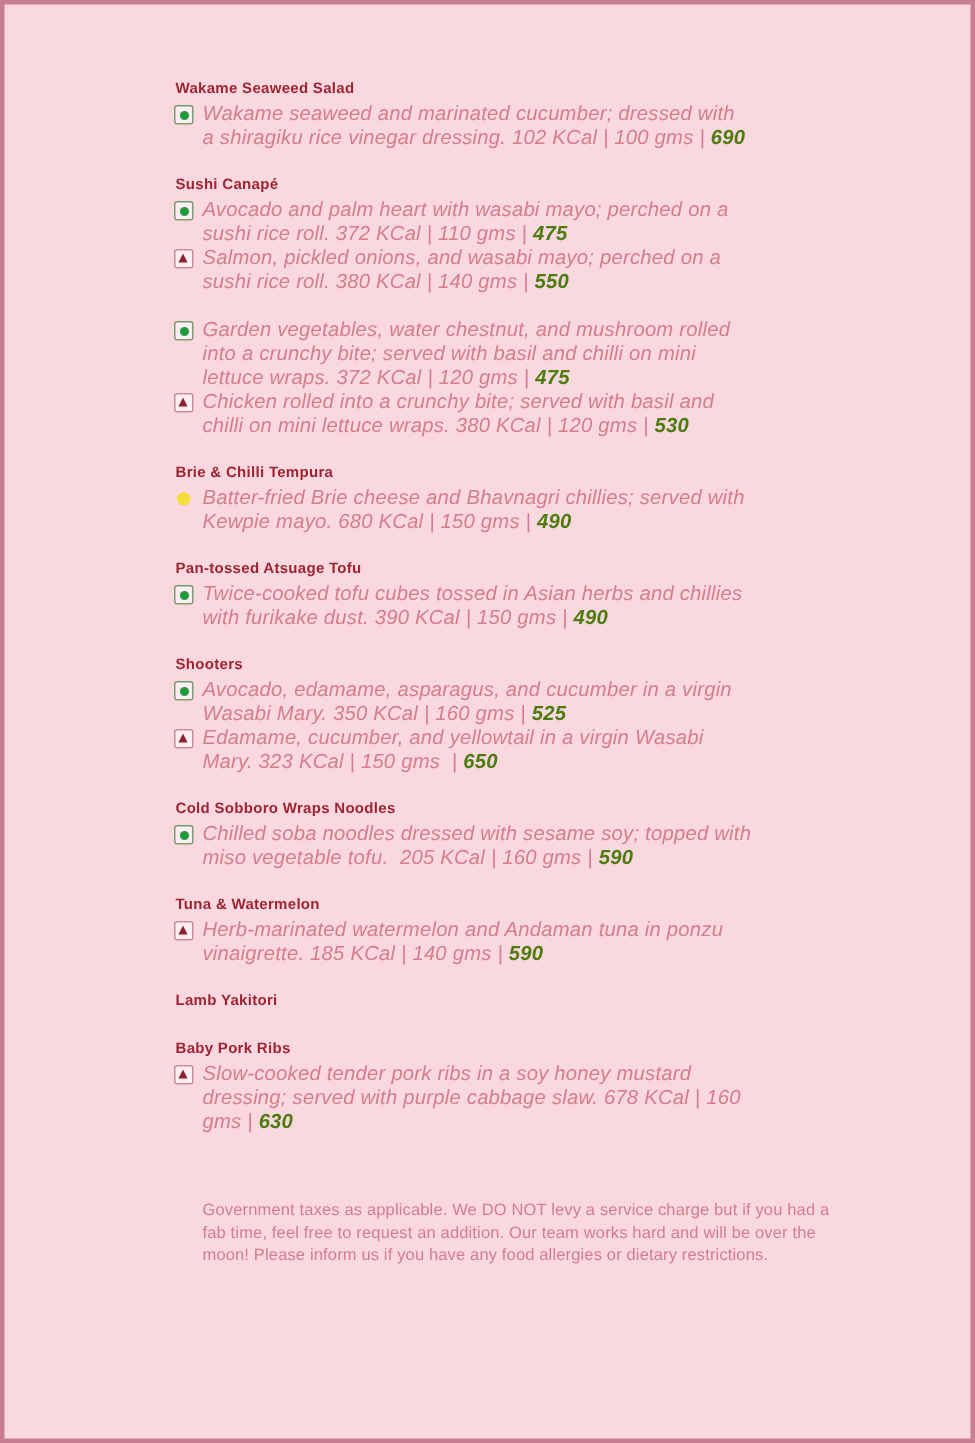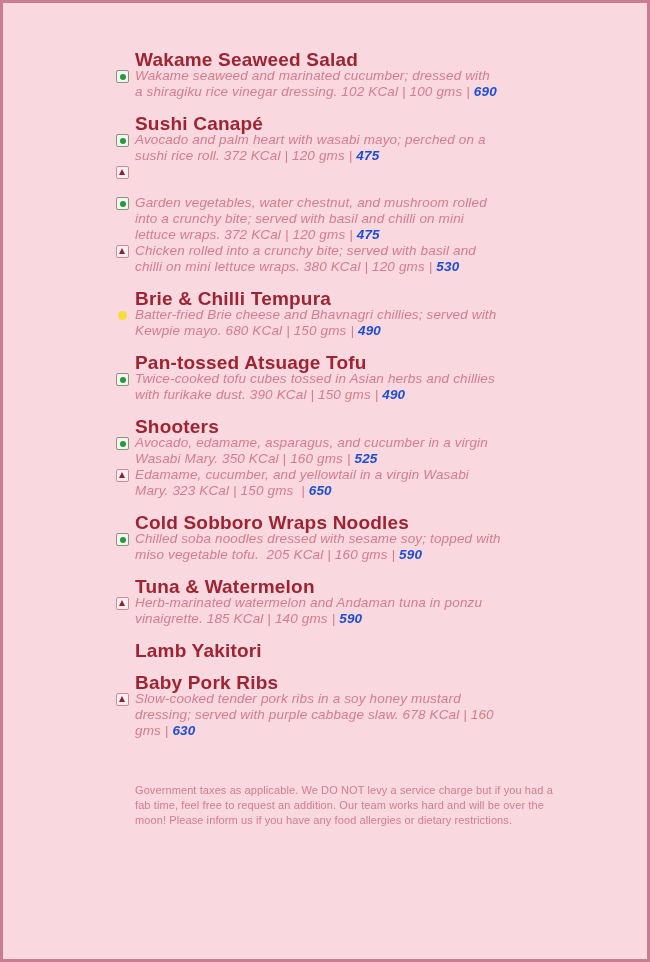--- a/index.html
+++ b/index.html
@@ -13,22 +13,22 @@
   .page {
     width: 650px; height: 962px;
     background: #f9d8df;
     border: 3px solid #c87d92;
     padding: 49px 0 0 113px;
     position: relative;
   }
   .menu { }
   .sec { margin-bottom: 16px; }
   .sec-title {
-    margin: 0 0 0 19px;
-    font-size: 19px;
+    margin: 0 0 0 1px;
+    font-size: 10px;
     line-height: 16px;
     font-weight: bold;
     color: #9e2433;
     letter-spacing: 0.2px;
   }
   .item { display: flex; align-items: flex-start; font-style: italic; }
   .diet {
     width: 13px; height: 13px;
     margin: 2px 6px 0 0;
     flex: none;
@@ -59,21 +59,21 @@
   }
   .desc {
     margin: 0;
     width: 460px;
     font-size: 13.5px;
     line-height: 16px;
     color: #d57d8c;
     letter-spacing: 0.15px;
     white-space: pre-wrap;
   }
-  .price { color: #1d4ed8; font-weight: bold; }
+  .price { color: #4d7c0f; font-weight: bold; }
   .footer {
     margin: 44px 0 0 19px;
     width: 465px;
     font-size: 11px;
     line-height: 15px;
     color: #d27e8e;
     letter-spacing: 0.1px;
     white-space: pre-wrap;
   }
 </style>
@@ -90,24 +90,26 @@
         <p class="desc"><span>Wakame seaweed and marinated cucumber; dressed with
 a shiragiku rice vinegar dressing. 102 KCal | 100 gms |</span> <b class="price">690</b></p>
       </div>
     </section>
 
     <section class="sec">
       <h3 class="sec-title">Sushi Canapé</h3>
       <div class="item">
         <span class="diet" data-diet="veg"></span>
         <p class="desc"><span>Avocado and palm heart with wasabi mayo; perched on a
-sushi rice roll. 372 KCal | 120 gms |</span> <b class="price">475</b></p>
+sushi rice roll. 372 KCal | 110 gms |</span> <b class="price">475</b></p>
       </div>
       <div class="item">
         <span class="diet" data-diet="nonveg"></span>
+        <p class="desc"><span>Salmon, pickled onions, and wasabi mayo; perched on a
+sushi rice roll. 380 KCal | 140 gms |</span> <b class="price">550</b></p>
       </div>
     </section>
 
     <section class="sec">
       <div class="item">
         <span class="diet" data-diet="veg"></span>
         <p class="desc"><span>Garden vegetables, water chestnut, and mushroom rolled
 into a crunchy bite; served with basil and chilli on mini
 lettuce wraps. 372 KCal | 120 gms |</span> <b class="price">475</b></p>
       </div>

